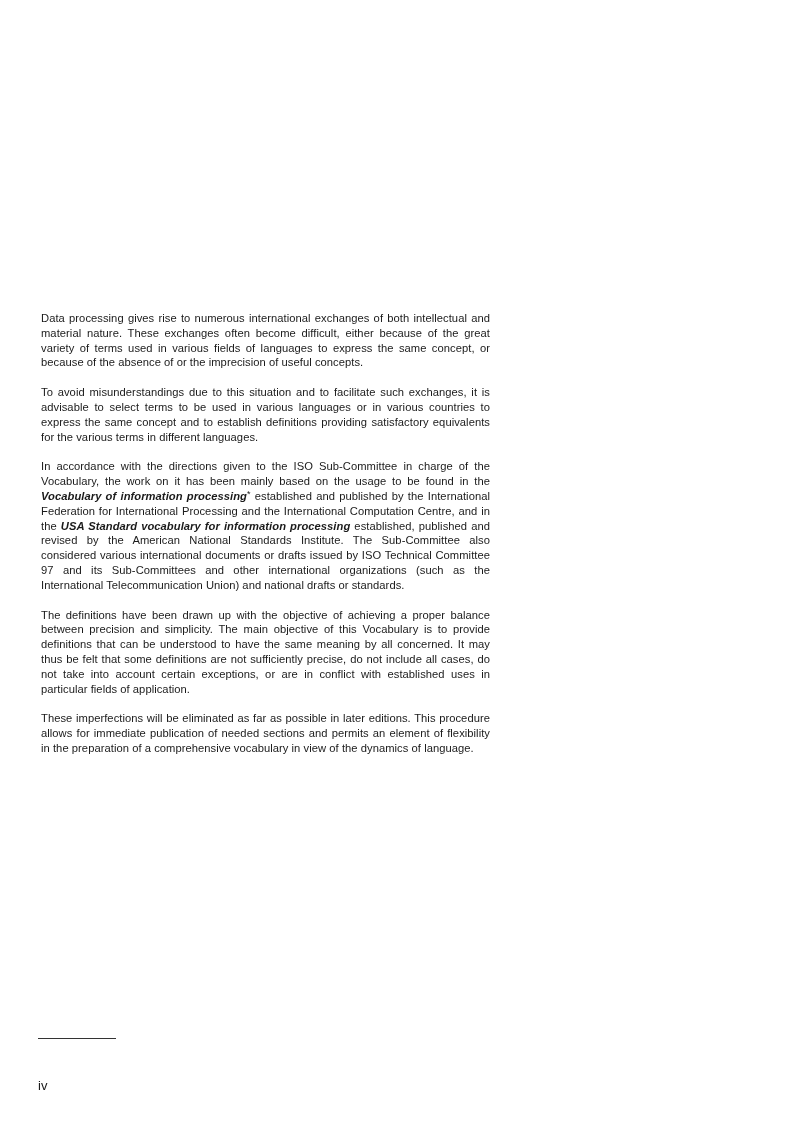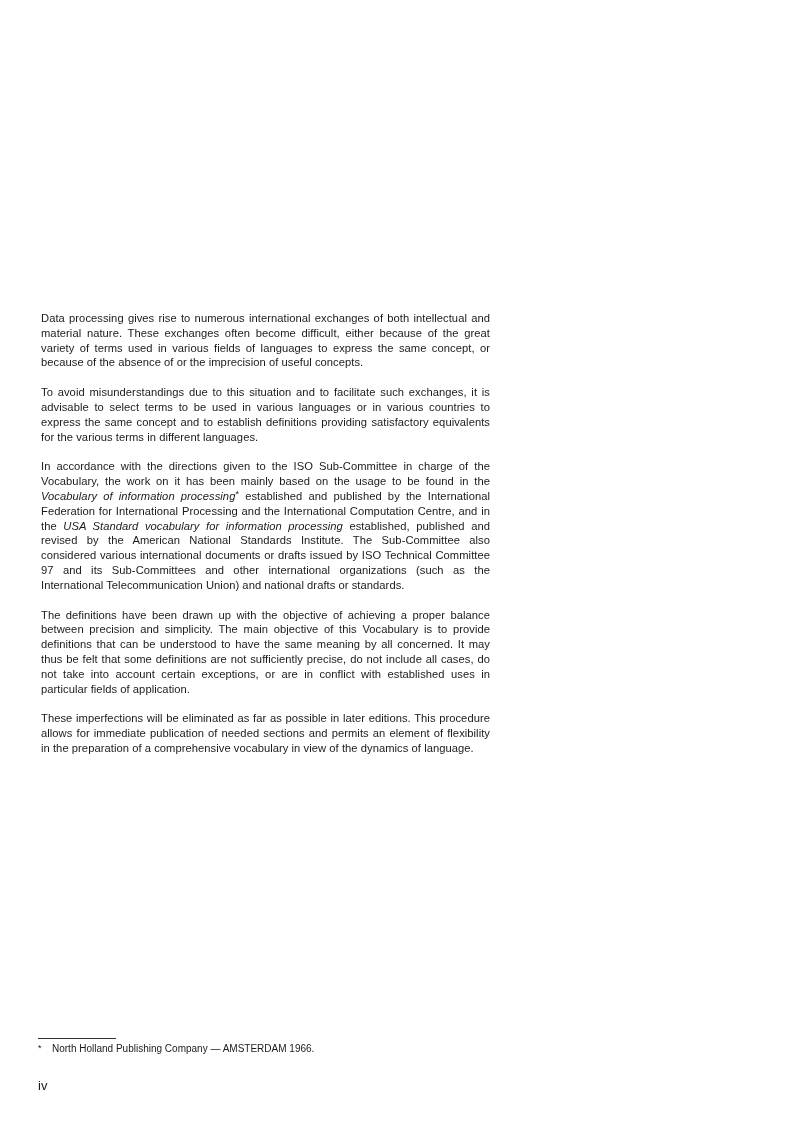--- a/index.html
+++ b/index.html
@@ -28,20 +28,21 @@
     }
     .para {
       font-size: 11.2px;
       line-height: 14.8px;
       text-align: justify;
       margin: 0 0 15px 0;
       letter-spacing: 0.05px;
     }
     .para em {
       font-style: italic;
+      font-weight: bold;
     }
     .para sup {
       font-size: 9px;
       line-height: 0;
       vertical-align: 3px;
       font-style: normal;
     }
     .footnote-rule {
       position: absolute;
       left: 38px;
@@ -87,19 +88,16 @@
 
     <p class="para">The definitions have been drawn up with the objective of achieving a proper balance between precision and simplicity. The main objective of this Vocabulary is to provide definitions that can be understood to have the same meaning by all concerned. It may thus be felt that some definitions are not sufficiently precise, do not include all cases, do not take into account certain exceptions, or are in conflict with established uses in particular fields of application.</p>
 
 
     <p class="para">These imperfections will be eliminated as far as possible in later editions. This procedure allows for immediate publication of needed sections and permits an element of flexibility in the preparation of a comprehensive vocabulary in view of the dynamics of language.</p>
 
   </div>
 
   <div class="footnote-rule"></div>
 
-  <div class="footnote">
-    <span class="mark">*</span><span>North Holland Publishing Company — AMSTERDAM 1966.</span>
-  </div>
 
   <div class="page-number">iv</div>
 
 </div>
 
 </body></html>

